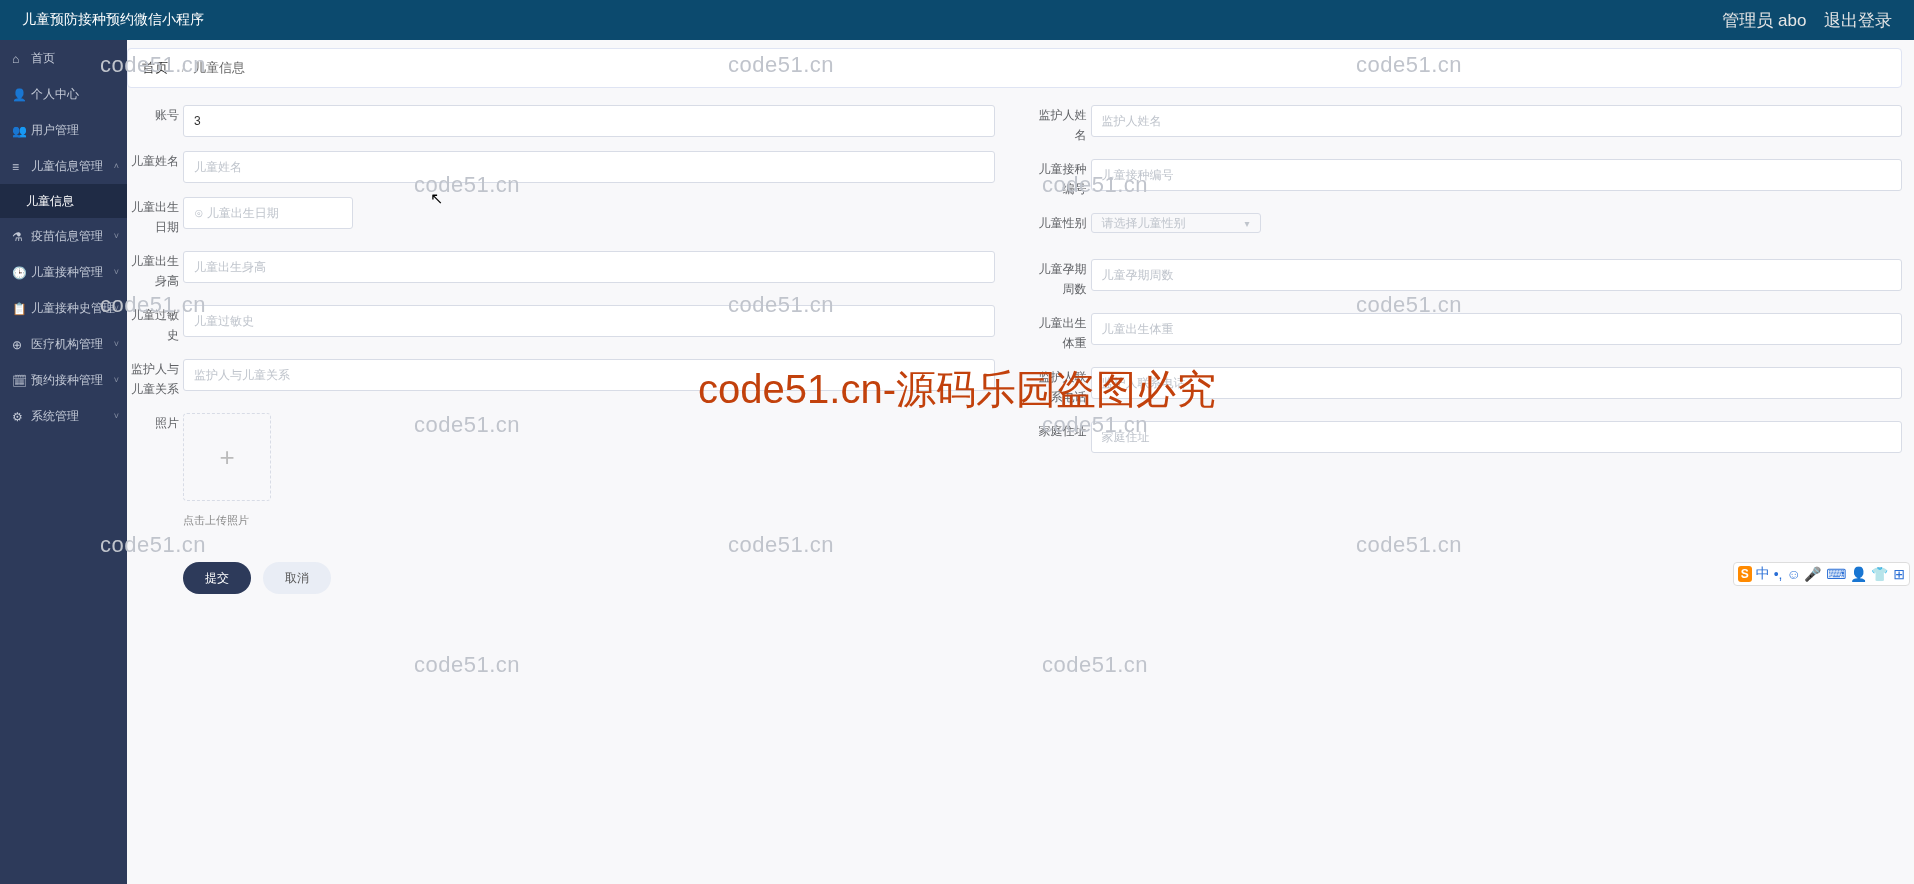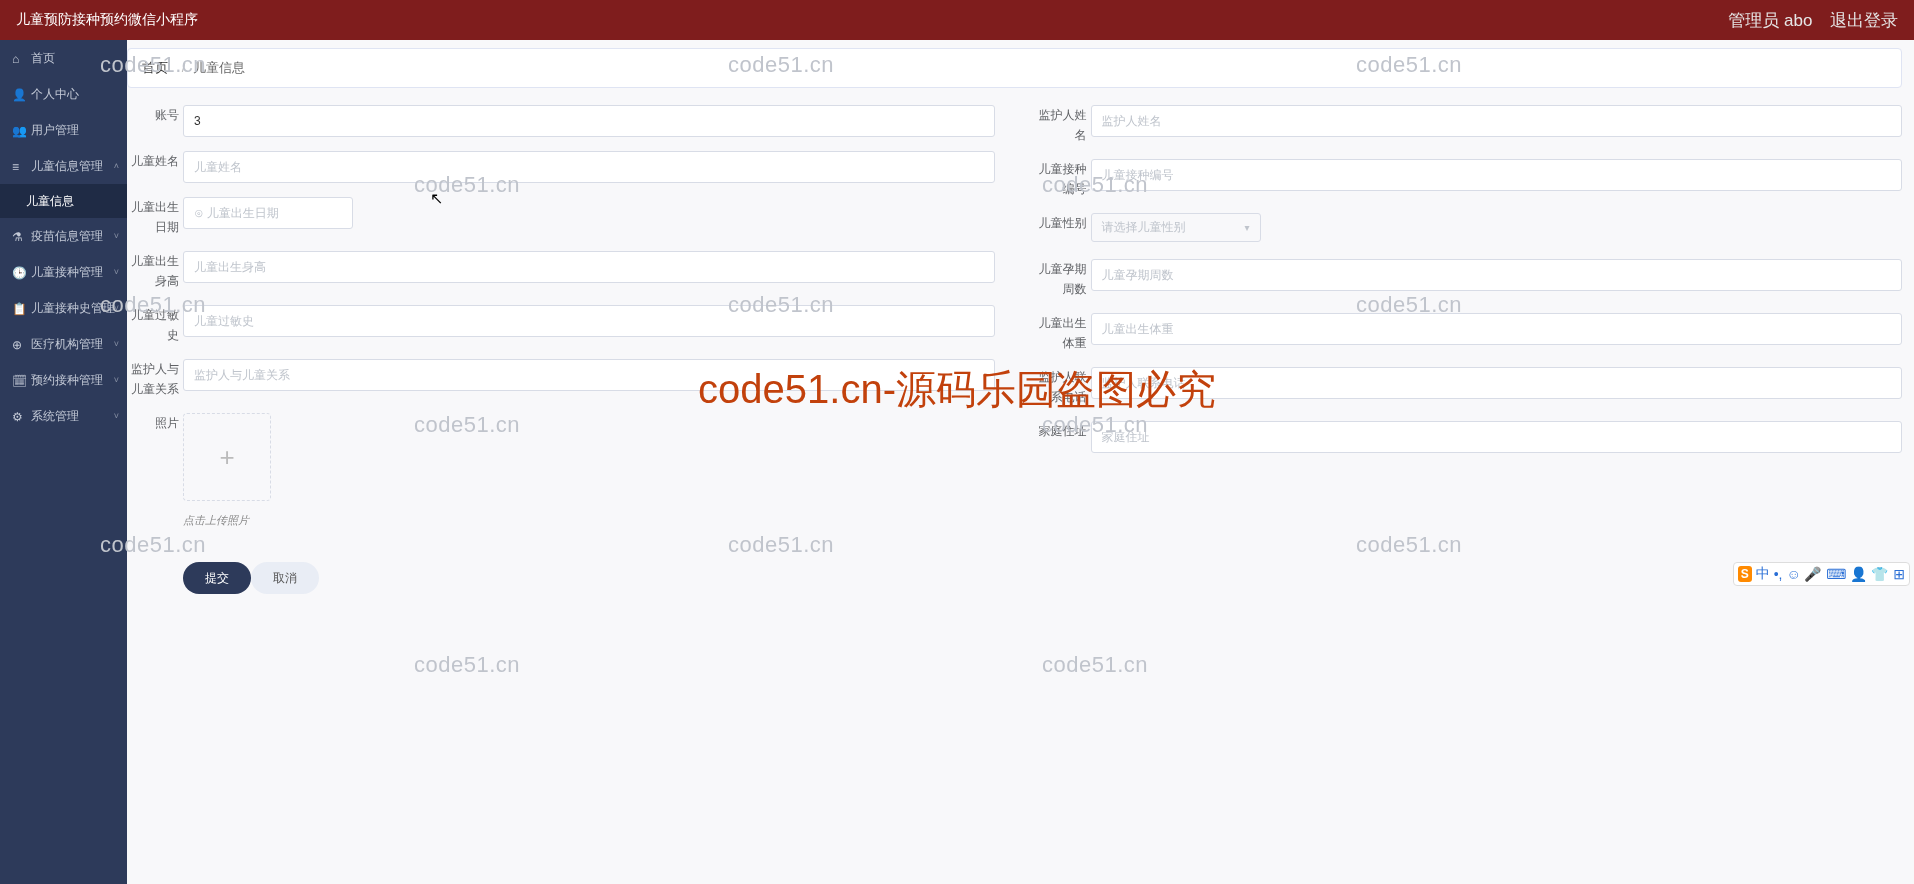--- a/index.html
+++ b/index.html
@@ -1,18 +1,18 @@
 <!DOCTYPE html>
 <html><head>
 <meta charset="utf-8">
 <style>
 * { box-sizing: border-box; margin: 0; padding: 0; }
 body { font-family: -apple-system, "PingFang SC", "Microsoft YaHei", sans-serif; font-size: 13px; color: #333; background: #f8f8fa; }
 
-.header { background: #7f1d1d; color: #fff; height: 40px; display: flex; align-items: center; justify-content: space-between; padding: 0 16px; }
+.header { background: #0c4a6e; color: #fff; height: 40px; display: flex; align-items: center; justify-content: space-between; padding: 0 22px; }
 .header .title { font-size: 14px; }
 .header .right span { margin-left: 14px; font-size: 17px; color: #e6e6e6; cursor: pointer; }
 
 .sidebar { position: fixed; top: 40px; bottom: 0; left: 0; width: 127px; background: #2d3a5a; color: #c3c9d6; overflow-y: auto; }
 .nav-item { height: 36px; display: flex; align-items: center; padding: 0 12px; cursor: pointer; font-size: 12px; gap: 7px; position: relative; }
 .nav-item .expand { position: absolute; right: 8px; font-size: 9px; opacity:.6; }
 .nav-sub { padding-left: 26px; height: 34px; display: flex; align-items: center; font-size: 12px; cursor: pointer; }
 .nav-sub.active { background: #1f2b45; color: #fff; }
 .nav-icon { width: 12px; height: 12px; display:inline-block; }
 
@@ -22,26 +22,26 @@
 .breadcrumb-bar .sep { margin: 0 4px; color: #bbb; }
 
 .form-wrap { display: flex; gap: 40px; }
 .col { flex: 1; }
 .form-row { display: flex; align-items: flex-start; min-height: 46px; padding: 7px 0; }
 .form-label { width: 56px; text-align: right; font-size: 12px; color: #606266; line-height: 20px; padding-right: 4px; }
 .form-field { flex: 1; }
 .input { width: 100%; height: 32px; border: 1px solid #d8dce6; border-radius: 3px; padding: 0 10px; font-size: 12px; color: #333; }
 .input.small { width: 170px; }
 .input::placeholder { color: #bfc4cc; }
-.select { width: 170px; height: 29px; border: 1px solid #d8dce6; border-radius: 3px; padding: 0 10px; font-size: 12px; color: #bfc4cc; display:flex; align-items:center; justify-content:space-between; cursor:pointer; }
+.select { width: 170px; height: 20px; border: 1px solid #d8dce6; border-radius: 3px; padding: 0 10px; font-size: 12px; color: #bfc4cc; display:flex; align-items:center; justify-content:space-between; cursor:pointer; }
 
 .upload-box { width: 88px; height: 88px; border: 1px dashed #d8dce6; border-radius: 4px; display:flex; align-items:center; justify-content:center; font-size: 26px; color: #bbb; cursor:pointer; }
-.upload-tip { font-size: 11px; color: #888; margin-top: 12px; font-style: italic; }
-
-.actions { margin-top: 20px; display:flex; }
+.upload-tip { font-size: 11px; color: #888; margin-top: 12px; }
+
+.actions { margin-top: 20px; display:flex; gap: 12px; }
 .btn { height: 32px; padding: 0 22px; border-radius: 16px; border: none; font-size: 12px; cursor: pointer; }
 .btn-primary { background: #2d3a5a; color: #fff; }
 .btn-default { background: #e9edf5; color: #555; }
 
 .wm { position: absolute; color: #c0c4cc; font-size: 22px; pointer-events:none; user-select:none; font-weight:300; letter-spacing:.5px; }
 .wm-big { position:absolute; color:#c2410c; font-size:40px; font-weight:400; pointer-events:none; left:50%; transform:translateX(-50%); top:362px; white-space:nowrap; }
 .cursor { position:absolute; left:430px; top:189px; font-size:16px; color:#000; pointer-events:none; }
 .ime-bar { position:fixed; right:4px; top:562px; display:flex; gap:4px; align-items:center; background:#fff; padding:2px 4px; border:1px solid #ddd; border-radius:4px; }
 .ime-bar span { font-size:14px; }
 </style>

